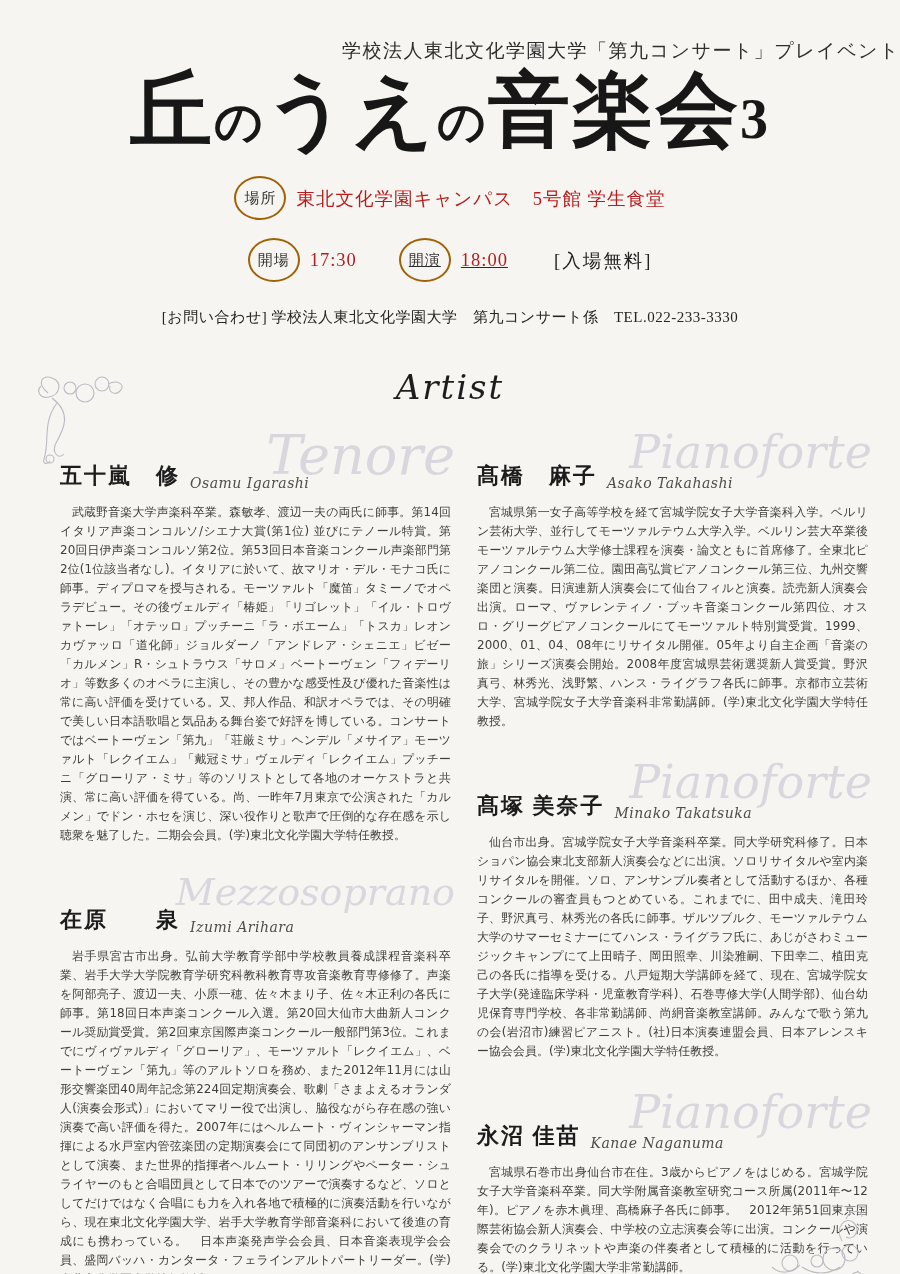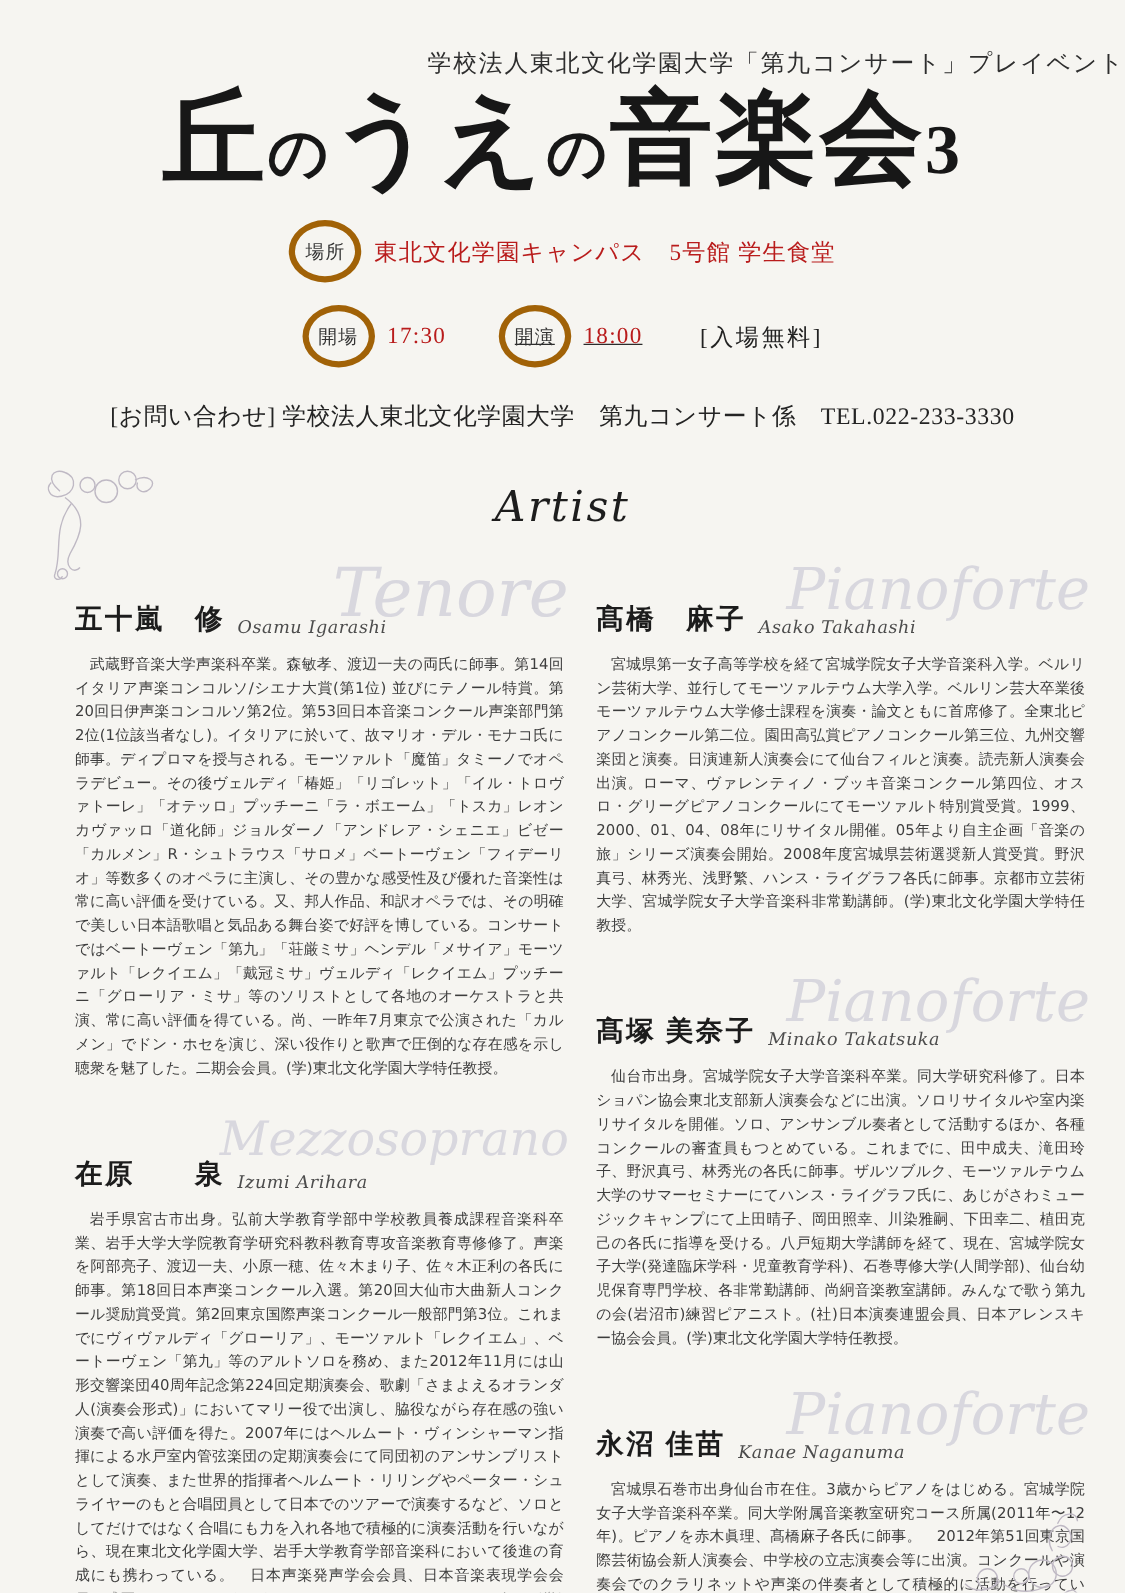--- a/index.html
+++ b/index.html
@@ -24,29 +24,29 @@
   .page-title .t-lg{font-size:82px;}
   .page-title .t-sm{font-size:48px;}
   .page-title .t-num{font-size:56px;}
 
   
   .info-row{display:flex;justify-content:center;align-items:center;}
   .row-place{margin-top:24px;}
   .row-times{margin-top:18px;text-align:center;}
   .badge{
     flex:0 0 auto;display:inline-flex;align-items:center;justify-content:center;
-    width:48px;height:40px;border:5px solid #a16207;border-radius:50%;
+    width:48px;height:40px;border:2px solid #a16207;border-radius:50%;
     font-size:15px;color:#333;letter-spacing:1px;background:transparent;
   }
   .info-value{font-size:18.5px;margin-left:10px;letter-spacing:1px;color:#b91c1c;}
   .time-group{display:flex;align-items:center;}
   .time-group + .time-group{margin-left:42px;text-decoration:underline;}
   .admission{font-size:18.5px;margin-left:46px;letter-spacing:2px;color:#222;}
   .contact{
-    margin-top:26px;text-align:center;font-size:19px;letter-spacing:0.5px;color:#242424;
+    margin-top:26px;text-align:center;font-size:15px;letter-spacing:0.5px;color:#242424;
   }
 
   
   .artist-section-title{
     margin-top:40px;text-align:center;
     font-style:italic;font-size:34px;letter-spacing:2px;color:#1d1d1d;
     font-family:"DejaVu Serif","Liberation Serif",serif;
   }
   .columns{
     display:flex;margin:38px 32px 0 60px;gap:26px;align-items:flex-start;

